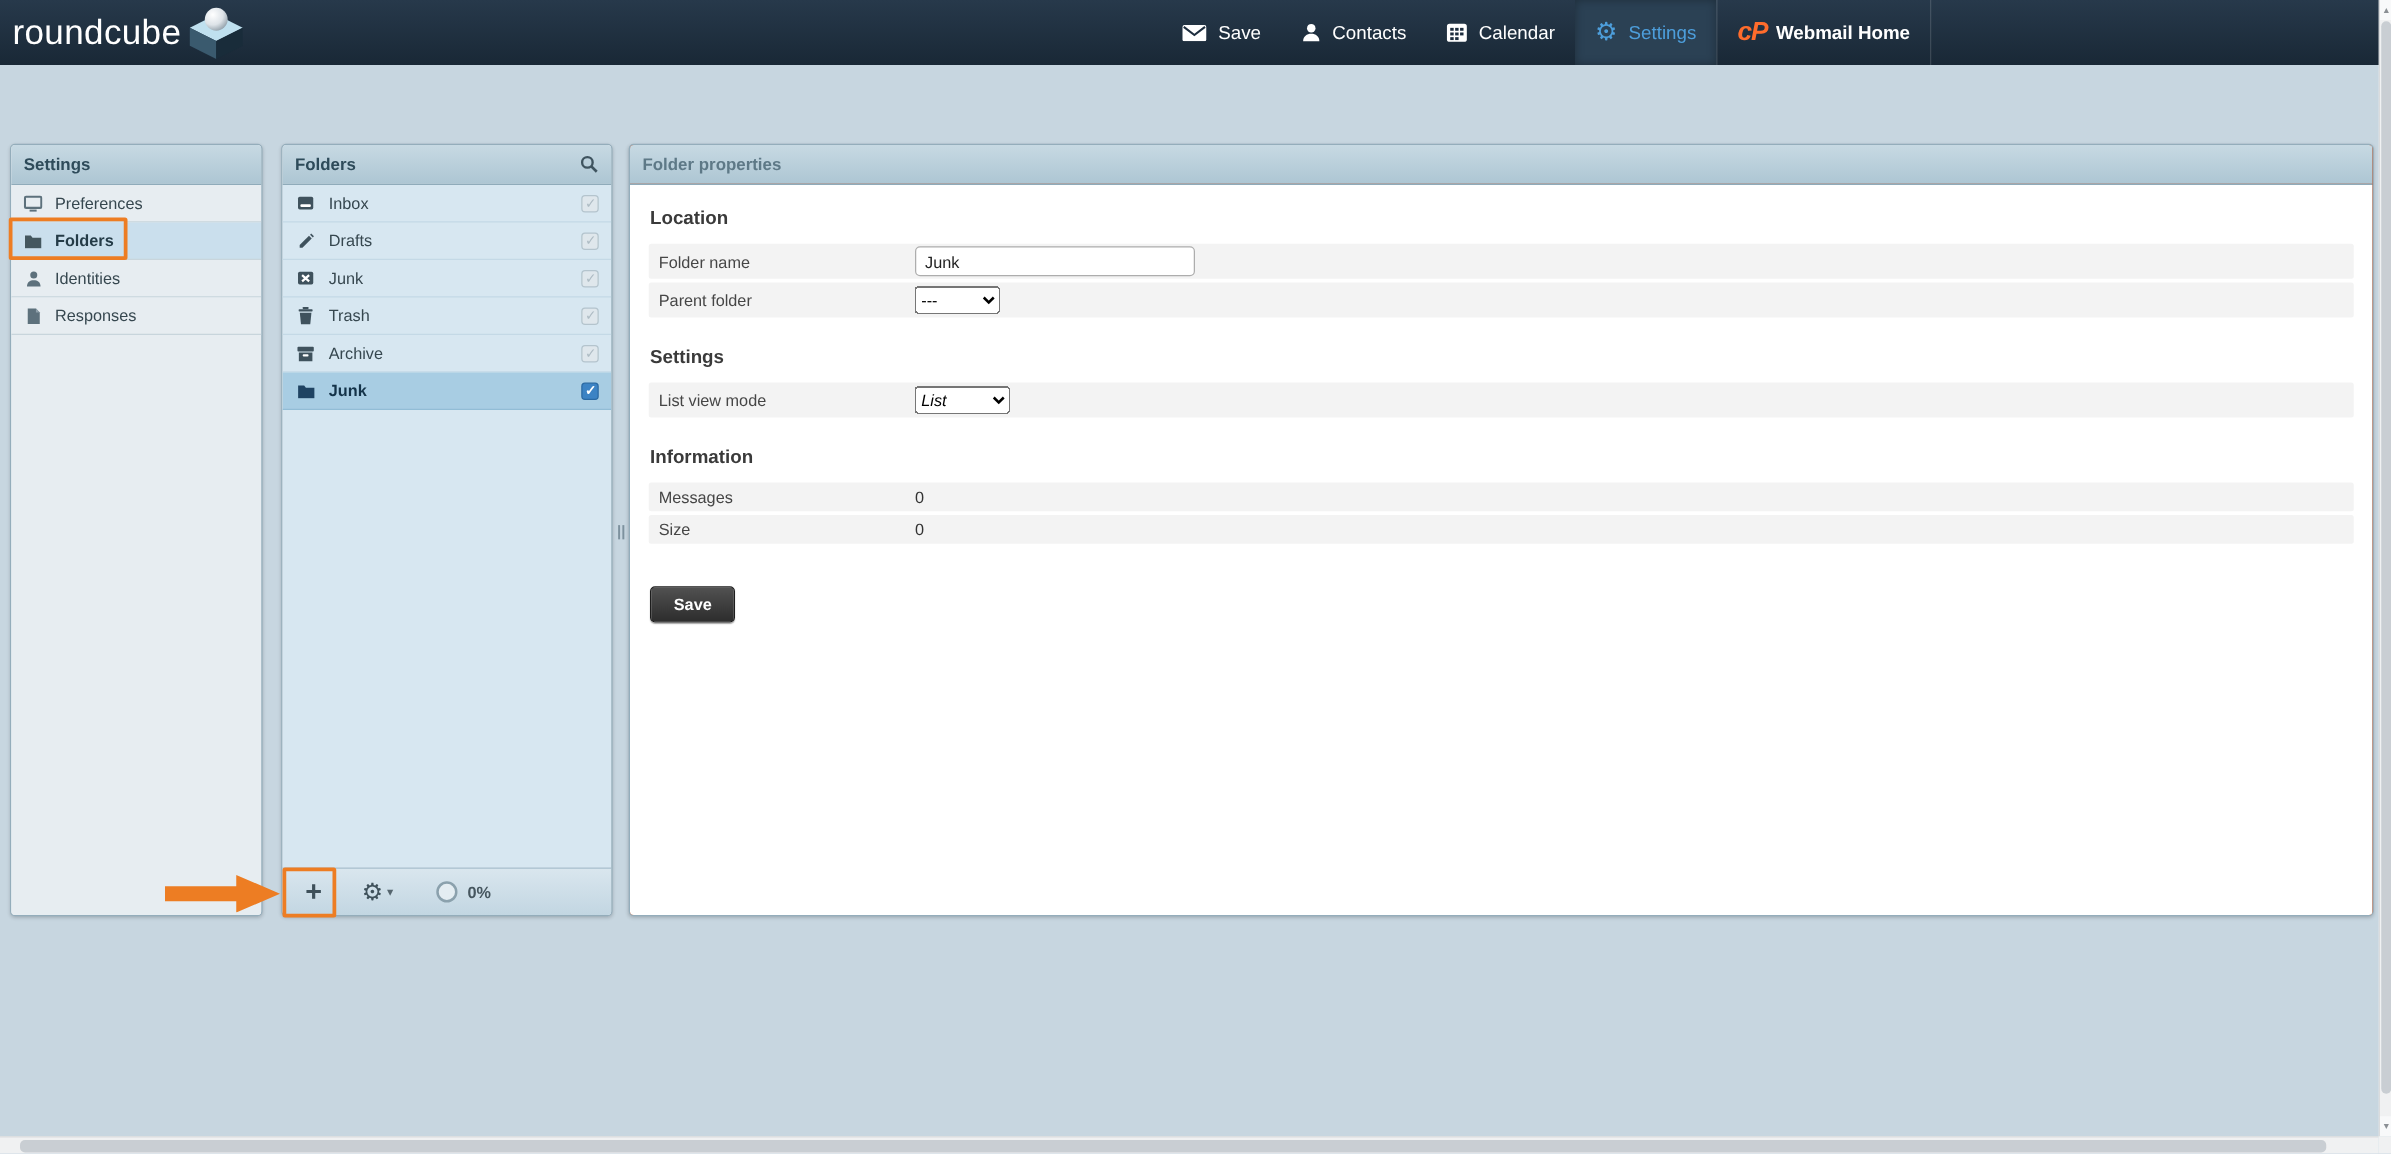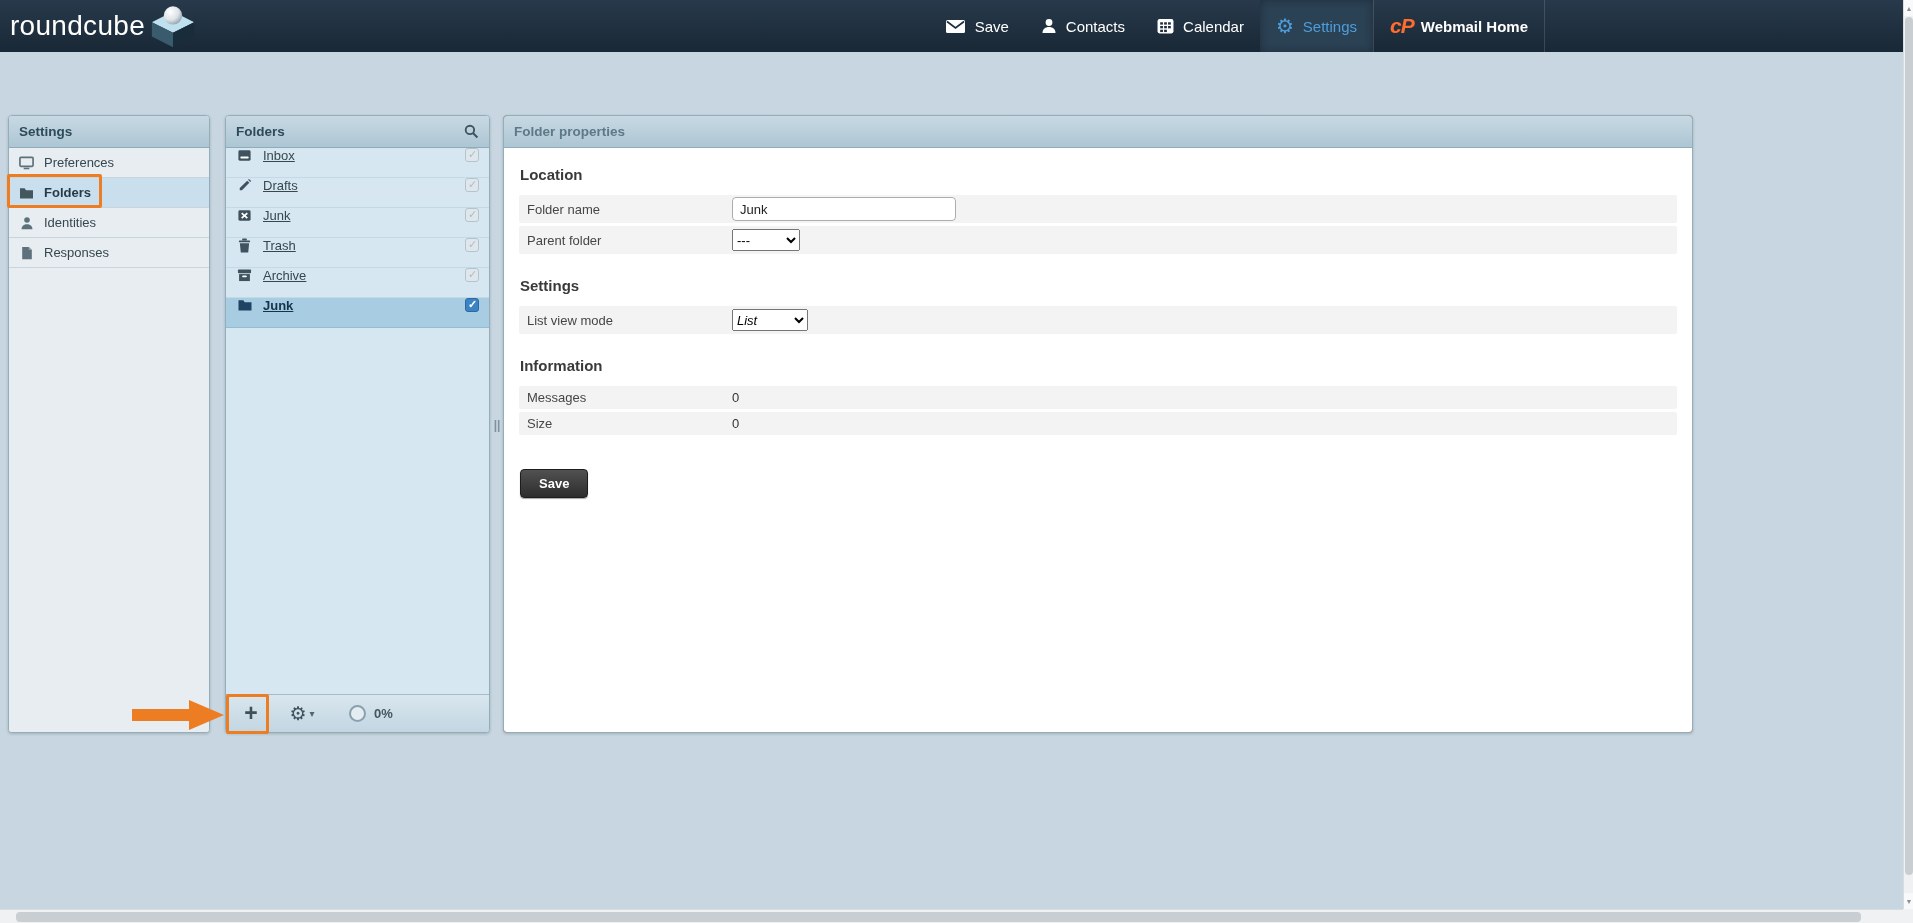--- a/index.html
+++ b/index.html
@@ -19,37 +19,37 @@
   .nav-item.active { background:#2b4154; color:#4d9edb; box-shadow:inset 0 0 8px rgba(0,0,0,.3); }
   .gear-glyph { font-size:20px; line-height:1; }
   .nav-item.cp { border-left:1px solid rgba(255,255,255,.14); font-weight:bold; gap:7px; }
   .cp-badge { color:#ff6c2c; font-size:21px; font-weight:bold; font-style:italic; letter-spacing:-1px; }
 
   
   .panel { position:absolute; top:115px; height:618px; border:1px solid #94adbb; border-radius:4px;
            background:#e9eff3; box-shadow:0 1px 3px rgba(0,0,0,.18); overflow:hidden; }
   #settings-panel { left:8px; width:202px; }
   #folders-panel  { left:225px; width:265px; }
-  #props-panel    { left:503px; width:1190px; background:#c2410c; }
+  #props-panel    { left:503px; width:1396px; background:#c2410c; }
   .panel-header { height:32px; background:linear-gradient(#c7d9e3,#adc6d3); border-bottom:1px solid #8fabba;
                   display:flex; align-items:center; padding:0 10px; font-size:13.5px; font-weight:bold; color:#2e4b5a; }
   #props-panel .panel-header { color:#5e7987; }
   .header-spacer { flex:1; }
 
   
   .settings-body { position:absolute; top:32px; bottom:0; left:0; right:0; background:#e7edf1; }
   .s-item { height:30px; display:flex; align-items:center; gap:9px; padding:0 9px; background:#e7edf1;
             border-bottom:1px solid #c8d5dc; font-size:13px; color:#36474f; cursor:pointer; }
   .s-item.selected { background:#cadfed; font-weight:bold; color:#243b47; }
   .s-ic { width:17px; display:flex; justify-content:center; align-items:center; }
 
   
   .folders-body { position:absolute; top:32px; bottom:38px; left:0; right:0; background:#d7e7f1; }
-  .f-row { height:30px; display:flex; align-items:flex-start; gap:10px; padding:0 10px;
-           border-bottom:1px solid #c4d9e6; font-size:13px; color:#36474f; cursor:pointer;text-decoration:underline; }
+  .f-row { height:30px; display:flex; align-items:center; gap:10px; padding:0 10px;
+           border-bottom:1px solid #c4d9e6; font-size:13px; color:#36474f; cursor:pointer; }
   .f-row.selected { background:#a8cde3; border-bottom-color:#92bdd6; font-weight:bold; color:#143349; }
   .f-ic { width:17px; display:flex; justify-content:center; align-items:center; }
   .f-name { flex:1; }
   .cb { width:14px; height:14px; border-radius:3px; position:relative; flex:none; }
   .cb.dis { background:#dfe7ec; border:1px solid #b4c4cd; }
   .cb.dis::after { content:"✓"; position:absolute; left:2px; top:-1px; font-size:11px; color:#aebcc4; }
   .cb.on { background:#3c83c4; border:1px solid #2a69a3; }
   .cb.on::after { content:"✓"; position:absolute; left:2px; top:-1px; font-size:11px; color:#fff; font-weight:bold; }
   .f-footer { position:absolute; left:0; right:0; bottom:0; height:38px;
               background:linear-gradient(#d9e6ee,#c2d6e2); border-top:1px solid #a2bccb;

